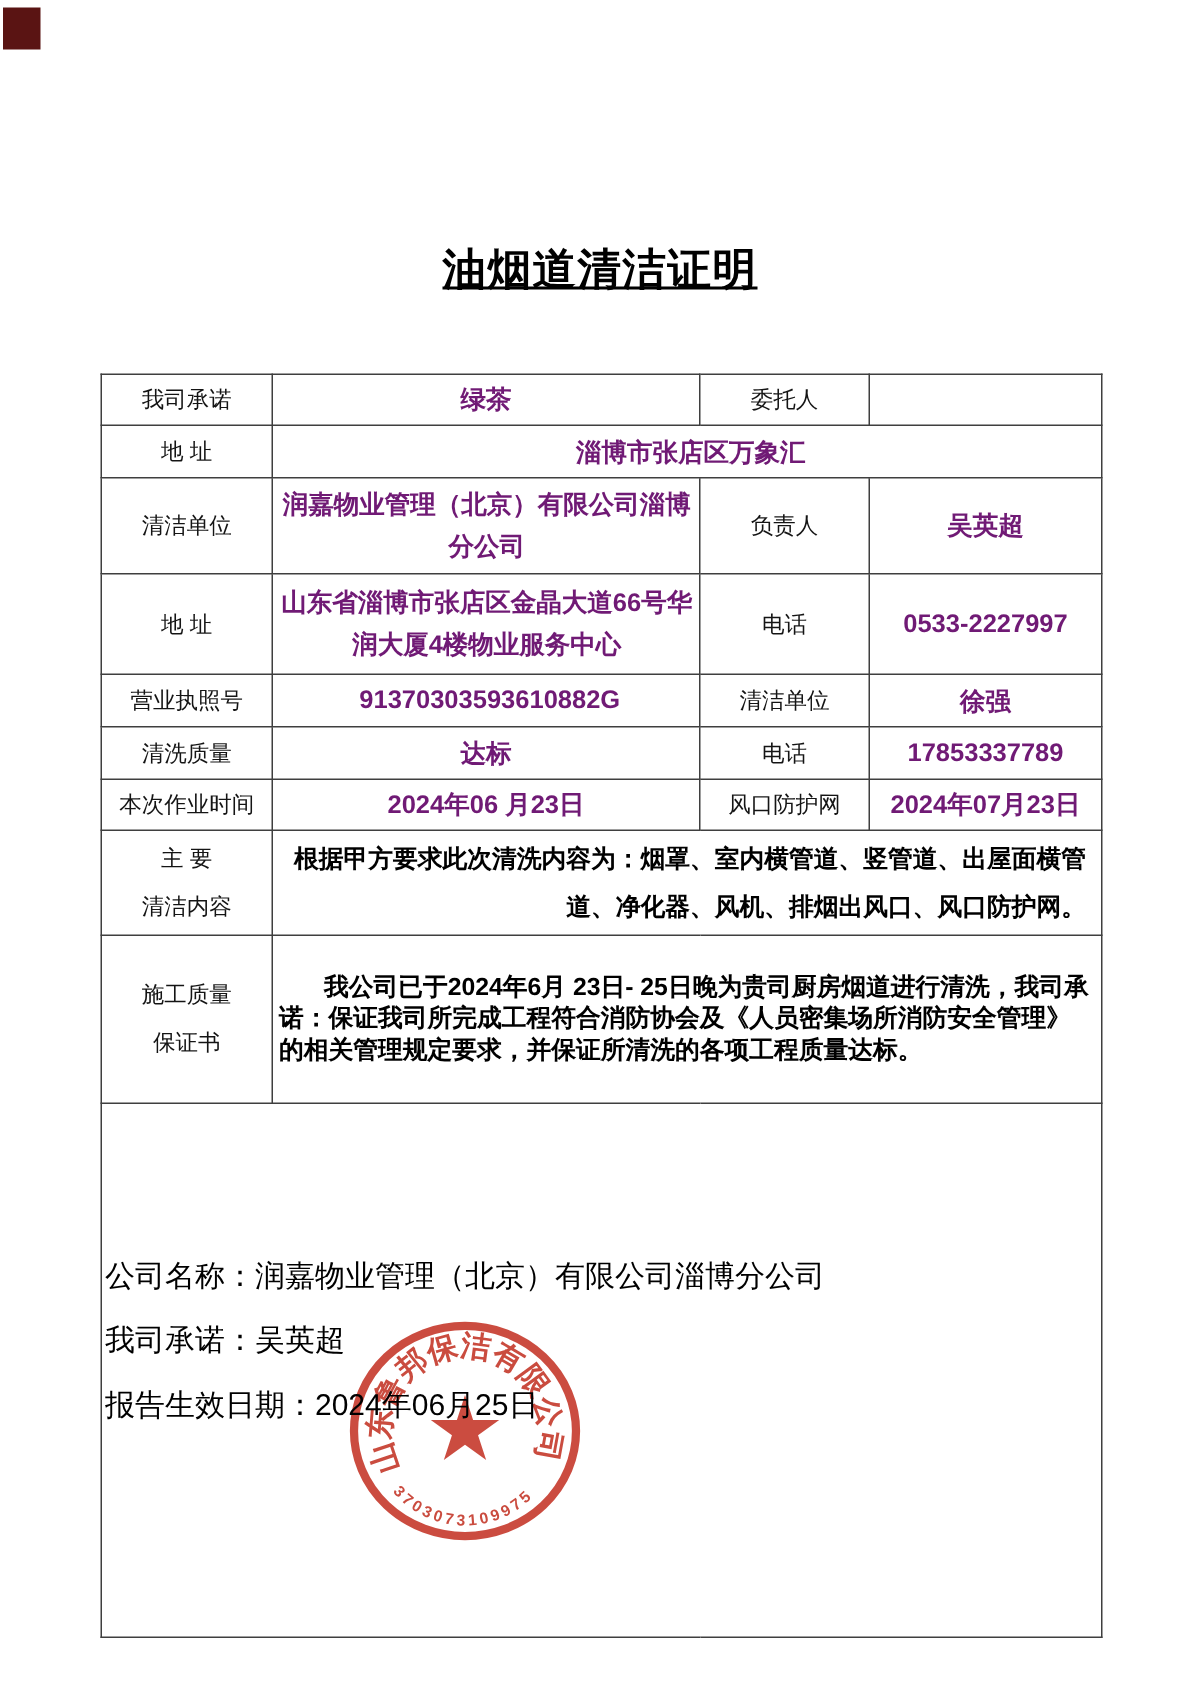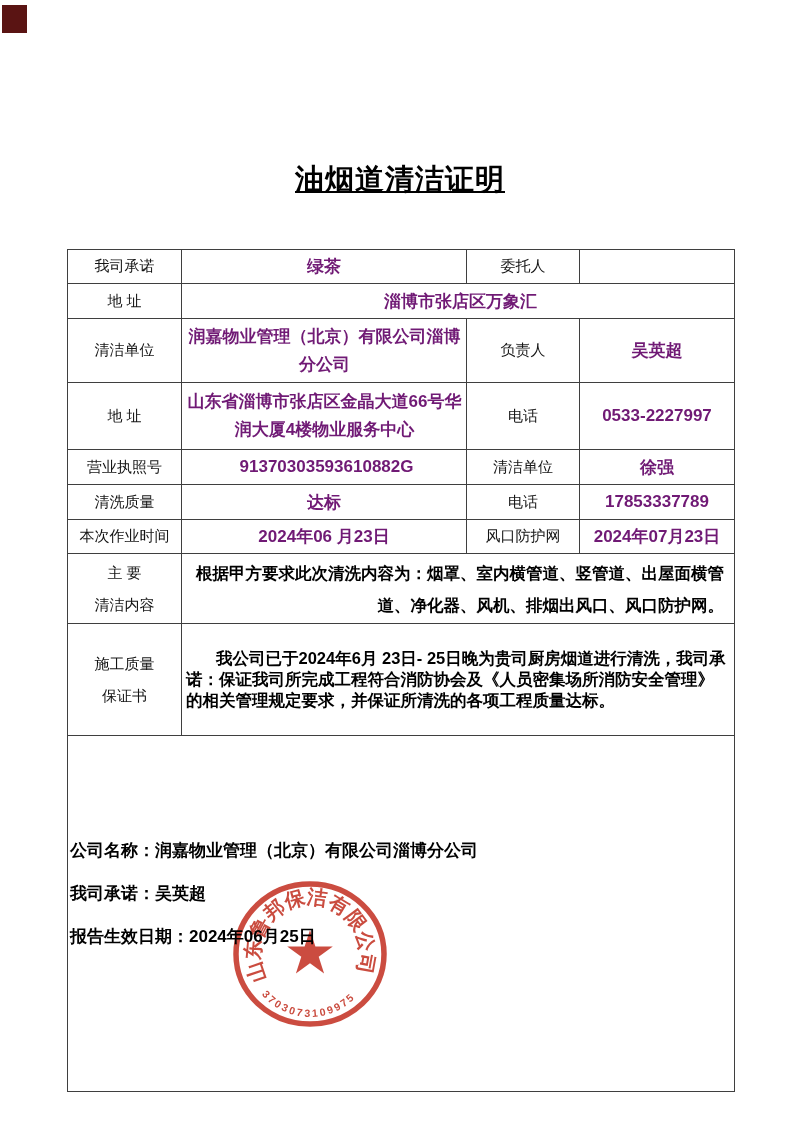--- a/index.html
+++ b/index.html
@@ -27,21 +27,21 @@
   .lbl{text-align:center;font-size:15px;font-weight:400;color:#141414;}
   .lbl .two{line-height:32px;}
   .val{font-weight:700;font-size:17px;color:#701a75;}
   .center{text-align:center;}
   .leftpad{padding-left:5px !important;text-align:center;}
   .wrapval{line-height:28px;padding:2px 4px 2px 5px !important;}
   .para8{font-weight:700;font-size:16.5px;line-height:32px;padding:2px 10px !important;text-align:right;}
   .para9{font-weight:700;font-size:16.5px;line-height:21px;padding:2px 6px 2px 4px !important;text-indent:30px;text-align:left;}
   .cell-footer{vertical-align:top !important;}
   .footer-line{
-    font-weight:700;font-size:17px;line-height:24px;
+    font-weight:400;font-size:20px;line-height:24px;
     margin:0 0 19px 2px;white-space:nowrap;
   }
   .footer-line.first{margin-top:103px;}
   .stamp{position:absolute;left:230px;top:878px;width:160px;height:152px;}
 </style>
 </head>
 <body>
 
 <div class="corner-mark"></div>
 

